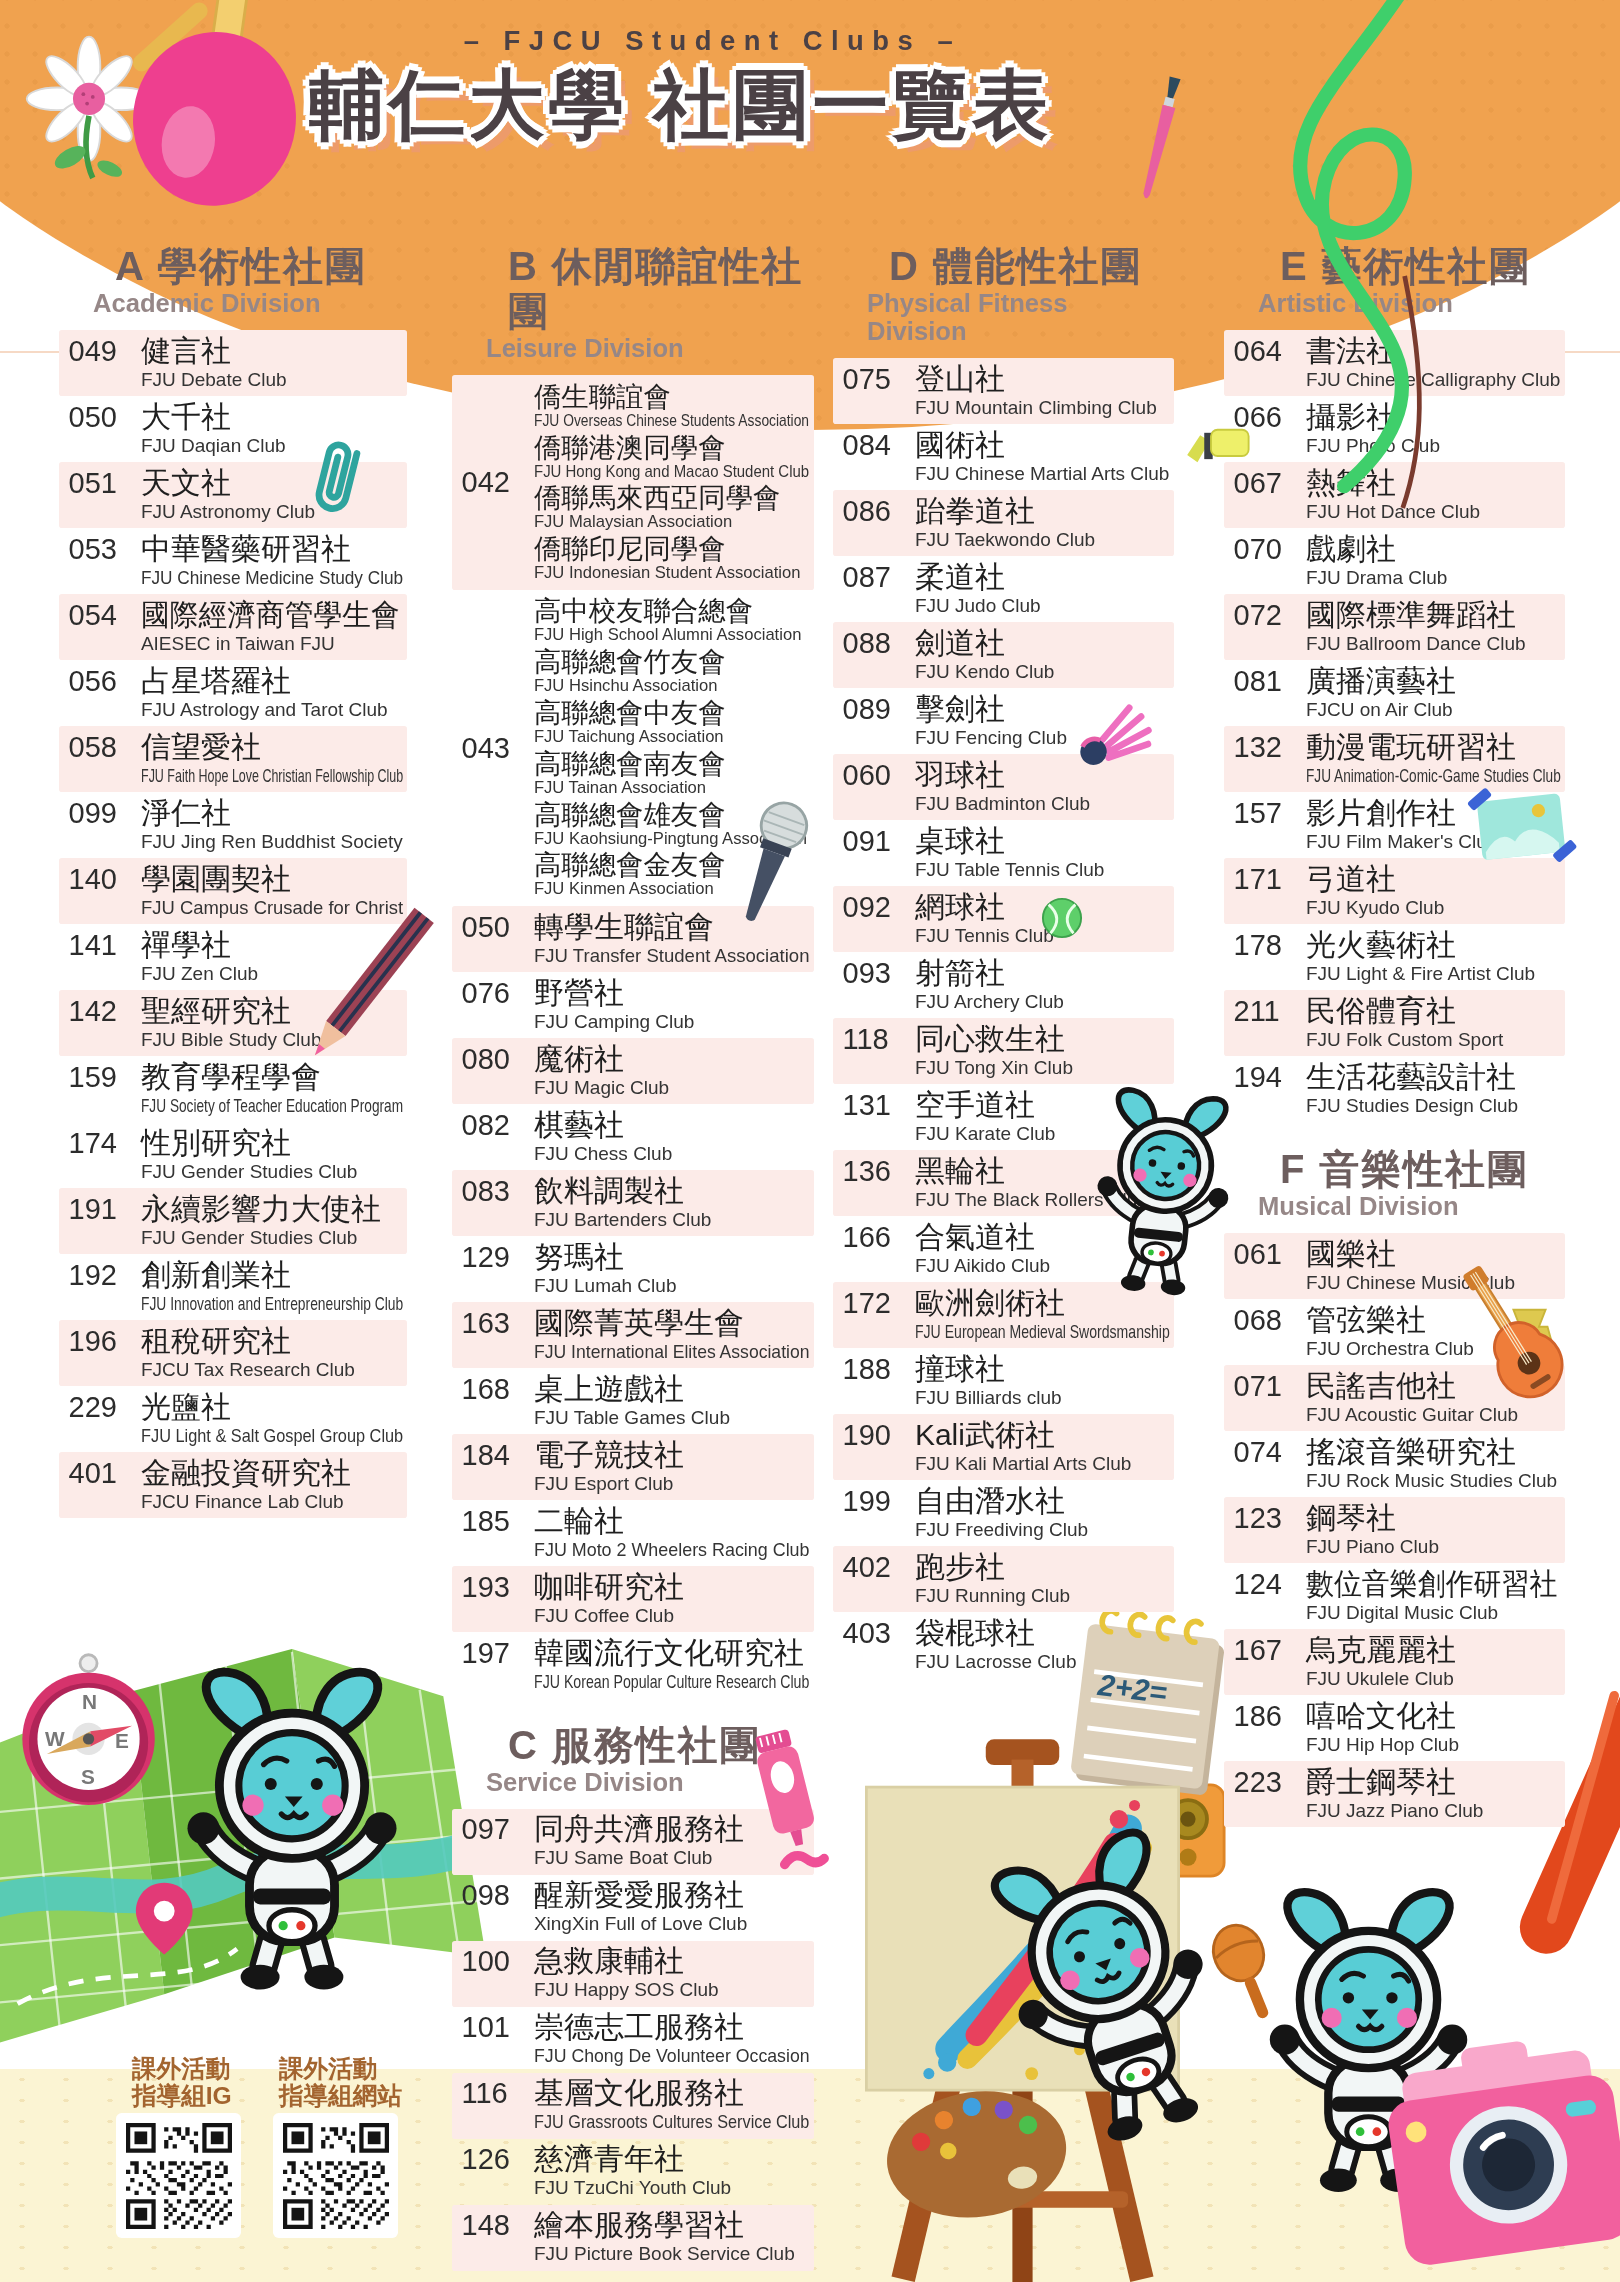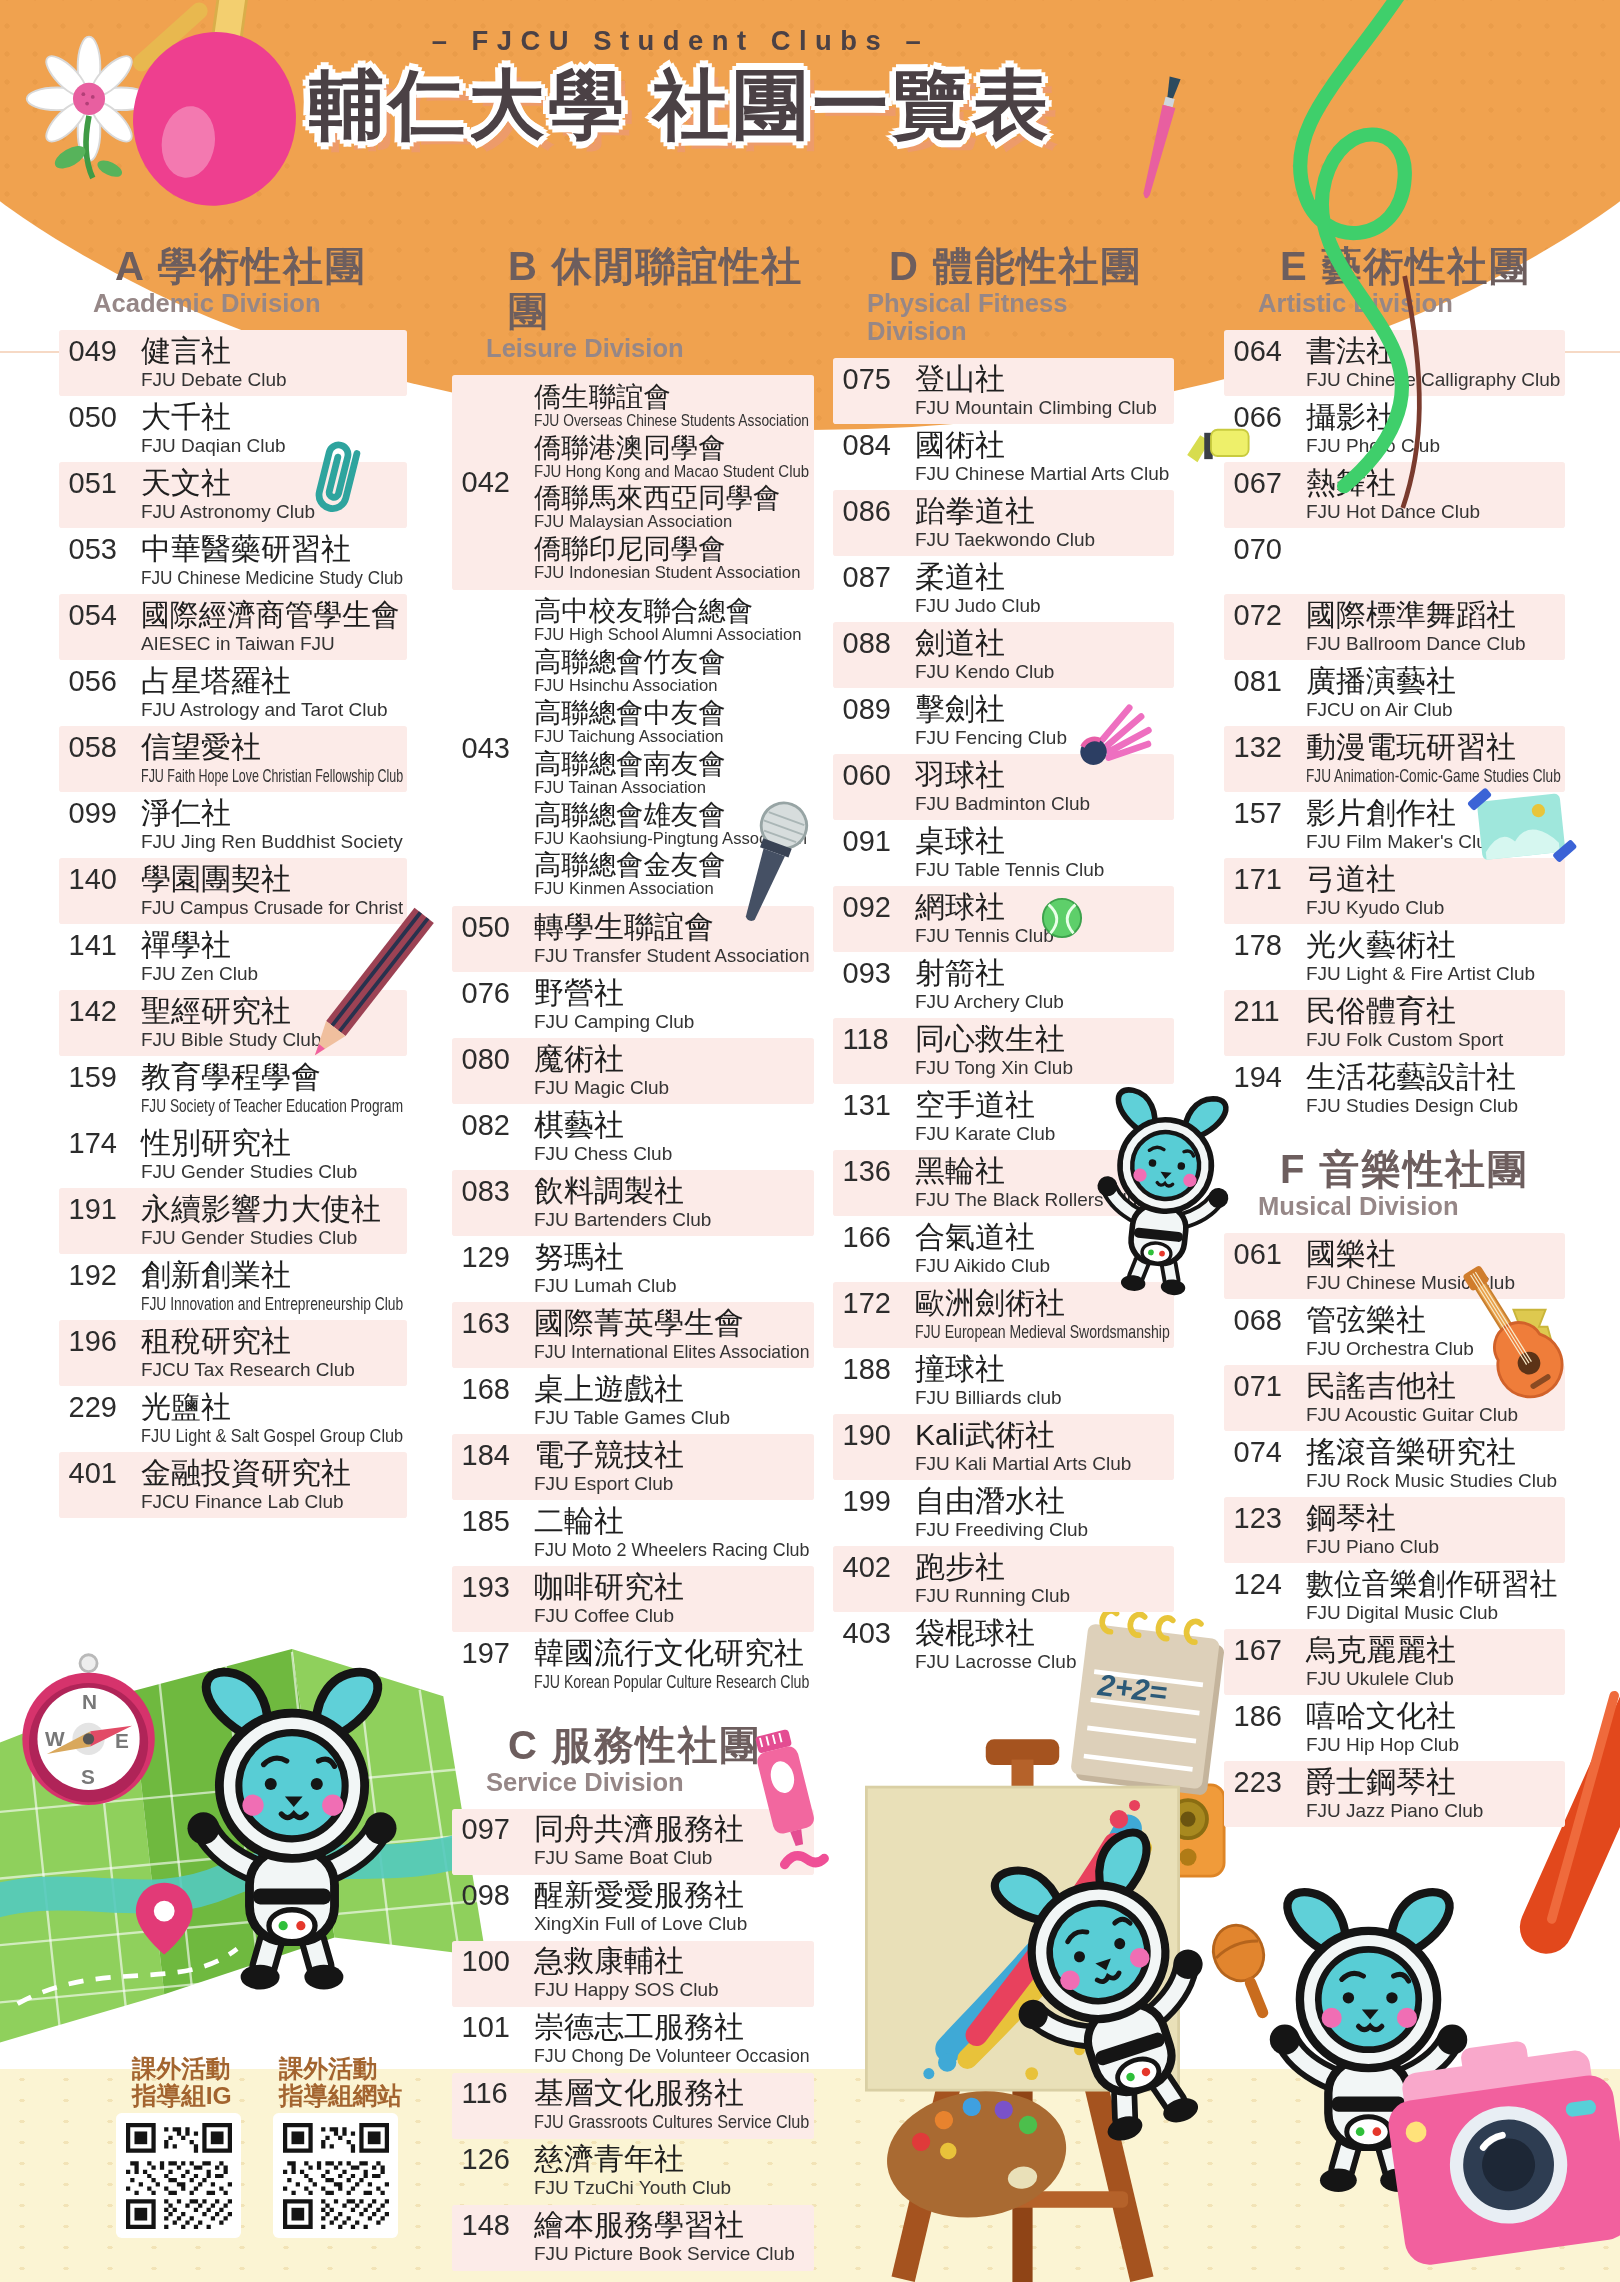--- a/index.html
+++ b/index.html
@@ -11,21 +11,21 @@
     background-image:radial-gradient(#f2e3b6 2.8px, transparent 3.3px);background-size:44px 21px;z-index:0;}
 
   .hline{position:absolute;left:0;top:351px;width:100%;height:1.9px;background:#f6d9c5;z-index:1;}
 
   
   .banner-ellipse{position:absolute;left:-231px;top:-800px;width:2082px;height:1230px;border-radius:50%;
     background:#f0a24f;background-image:radial-gradient(rgba(201,124,44,.16) 2.4px, transparent 2.8px);
     background-size:28px 28px;z-index:2;}
   .banner-content{position:absolute;left:0;top:0;width:100%;height:454px;z-index:3;}
   .kicker{position:absolute;top:24.6px;left:0;width:84%;text-align:center;font-size:27.4px;font-weight:bold;
-    letter-spacing:8.5px;color:#4b4145;}
+    letter-spacing:8.5px;color:#4b4145;padding-left:32px;}
   .poster-title{position:absolute;top:55px;left:0;width:84%;text-align:center;font-size:76px;font-weight:bold;
     letter-spacing:3.8px;color:#4b4145;
     text-shadow:-3.8px -3.8px 0 #fff,3.8px -3.8px 0 #fff,-3.8px 3.8px 0 #fff,3.8px 3.8px 0 #fff,-6.6px 0 0 #fff,6.6px 0 0 #fff,
       0 -6.6px 0 #fff,0 6.6px 0 #fff,10.4px 10.4px 0 rgba(235,150,130,.55);}
 
   
   .columns{position:absolute;top:244px;left:0;width:100%;z-index:2;}
   .col{position:absolute;top:0;}
   .col[data-col="0"]{left:59px;width:348px;}
   .col[data-col="1"]{left:452px;width:362px;}
@@ -640,20 +640,24 @@
         </div>
         <div class="club pink">
           <span class="num">067</span>
           <div class="names">
             <span class="zh">熱舞社</span>
             <span class="en">FJU Hot Dance Club</span>
           </div>
         </div>
         <div class="club">
           <span class="num">070</span>
+          <div class="names">
+            <span class="zh">戲劇社</span>
+            <span class="en">FJU Drama Club</span>
+          </div>
         </div>
         <div class="club pink">
           <span class="num">072</span>
           <div class="names">
             <span class="zh">國際標準舞蹈社</span>
             <span class="en">FJU Ballroom Dance Club</span>
           </div>
         </div>
         <div class="club">
           <span class="num">081</span>

